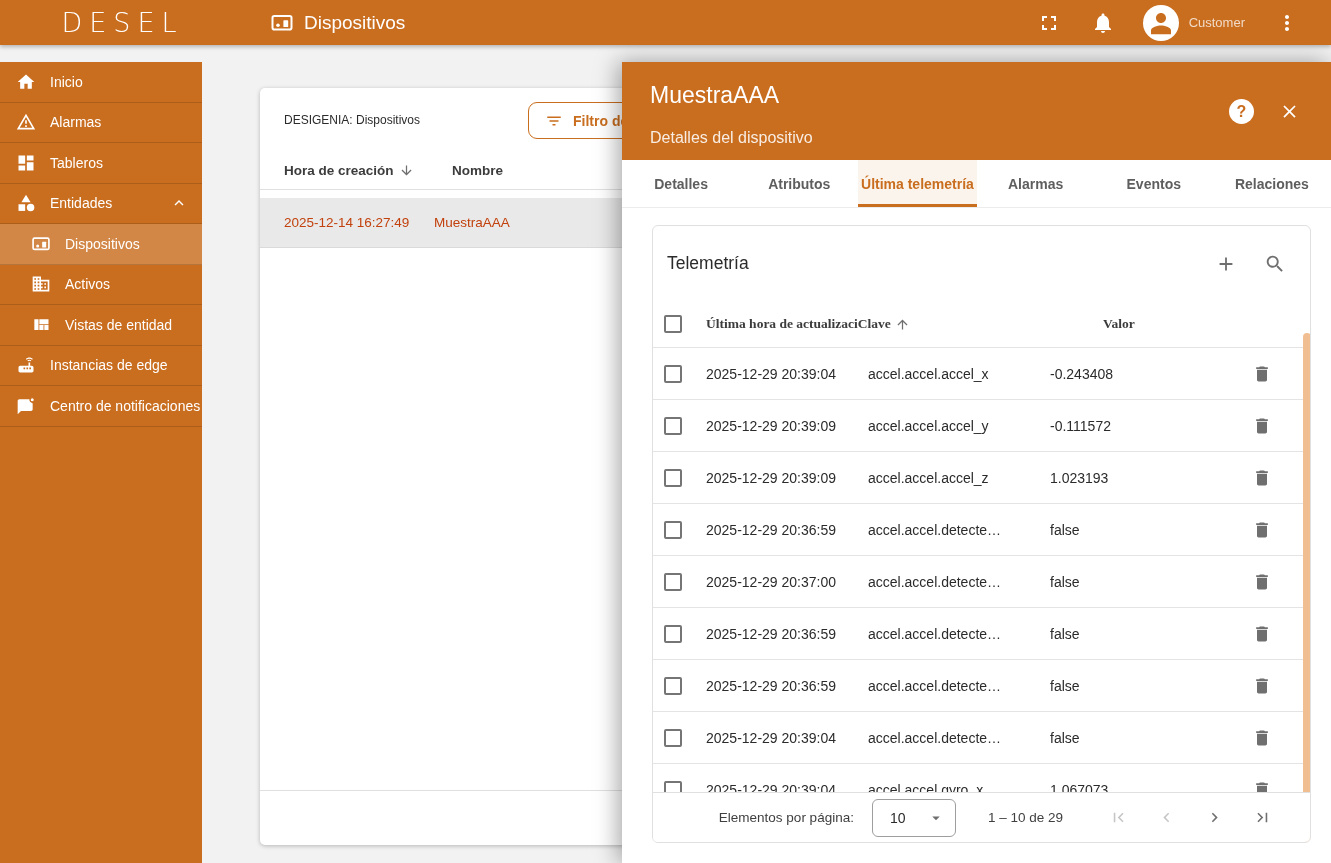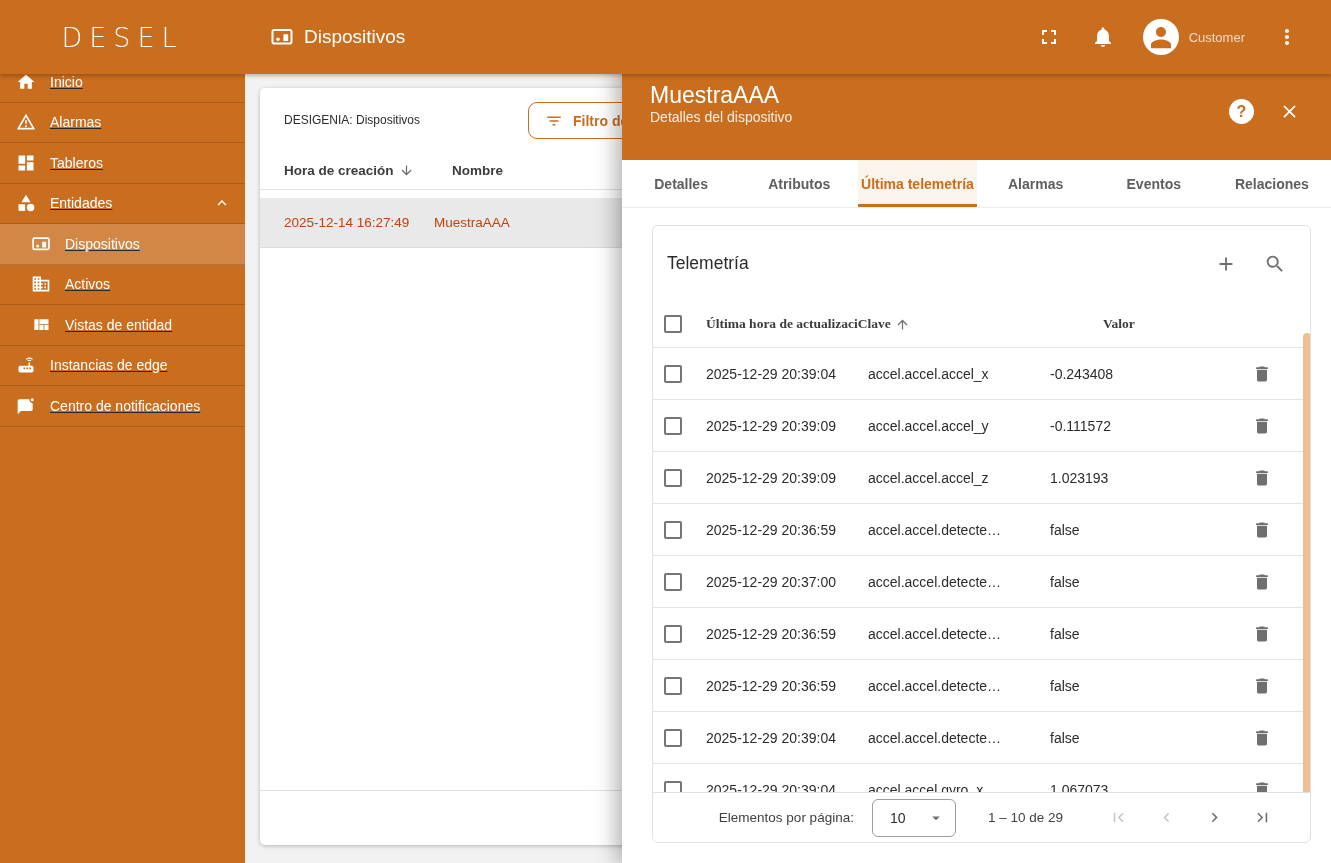--- a/index.html
+++ b/index.html
@@ -5,21 +5,21 @@
   * { margin:0; padding:0; box-sizing:border-box; }
   html,body { background:#888; }
   .screen {
     position:relative; width:1331px; height:863px; overflow:hidden;
     background:#F2F2F2; font-family:"Liberation Sans", sans-serif; color:#282828;
   }
   svg { display:block; }
 
   
   .topbar {
-    position:absolute; left:0; top:0; width:1331px; height:74px;
+    position:absolute; left:0; top:0; width:1331px; height:45px;
     background:#C96D1E; display:flex; align-items:center; z-index:30;
     box-shadow:0 2px 4px rgba(0,0,0,0.25);
     text-align:center;
   }
   .logo-box { width:245px; display:flex; justify-content:center; }
   .logo {
     color:#fff; font-size:27px; letter-spacing:7px; font-weight:300;
     font-family:"DejaVu Sans", sans-serif; cursor:pointer;
   }
   .page-title { display:flex; align-items:center; gap:10px; margin-left:25px; color:#fff; }
@@ -29,22 +29,22 @@
   .tb-gap { margin-left:30px; }
   .avatar {
     width:36px; height:36px; border-radius:50%; background:#fff; color:#C96D1E;
     display:flex; align-items:center; justify-content:center; margin-left:28px; cursor:pointer;
     overflow:hidden;
   }
   .user-name { color:rgba(255,255,255,0.75); font-size:13px; margin-left:10px; cursor:pointer; }
 
   
   .sidebar {
-    position:absolute; left:0; top:62px; width:245px; height:801px;
-    background:#C96D1E; z-index:20;text-decoration:underline;
+    position:absolute; left:0; top:62px; width:202px; height:801px;
+    background:#C96D1E; z-index:20;
   }
   .side-item {
     height:40.5px; display:flex; align-items:center; padding:0 14px 0 16px;
     color:#fff; border-bottom:1px solid rgba(0,0,0,0.14); cursor:pointer;
   }
   .side-item .lbl { font-size:14px; font-weight:500; margin-left:14px; white-space:nowrap; }
   .side-item .ic { width:20px; height:20px; flex:none; color:#fff; }
   .side-item.sub { padding-left:31px; }
   .side-item.selected { background:rgba(255,255,255,0.18); }
   .side-item .chev { margin-left:auto; width:18px; height:18px; color:#fff; }
@@ -75,21 +75,21 @@
   .dev-footer { position:absolute; left:0; right:0; bottom:0; height:55px; border-top:1px solid #E0E0E0; }
   .sort-ic { width:15px; height:15px; color:#6f6f6f; }
 
   
   .drawer {
     position:absolute; left:622px; top:62px; width:709px; height:801px;
     background:#fff; z-index:25; box-shadow:-4px 0 22px rgba(0,0,0,0.35);
   }
   .drawer-head { position:relative; height:98px; background:#C96D1E; padding:20px 0 0 28px; }
   .drawer-title { color:#fff; font-size:23px; font-weight:500; }
-  .drawer-sub { color:rgba(255,255,255,0.88); font-size:14px; margin-top:0; }
+  .drawer-sub { color:rgba(255,255,255,0.88); font-size:16px; margin-top:20px; }
   .help-btn {
     position:absolute; right:77px; top:37px; width:25px; height:25px; border-radius:50%;
     background:#fff; color:#C96D1E; font-weight:700; font-size:16px;
     display:flex; align-items:center; justify-content:center; cursor:pointer;
   }
   .close-btn { position:absolute; right:31px; top:39px; width:21px; height:21px; color:#fff; cursor:pointer; }
 
   .tabs { display:flex; height:48px; border-bottom:1px solid #ECECEC; background:#fff; }
   .tab {
     flex:1; display:flex; align-items:center; justify-content:center;

